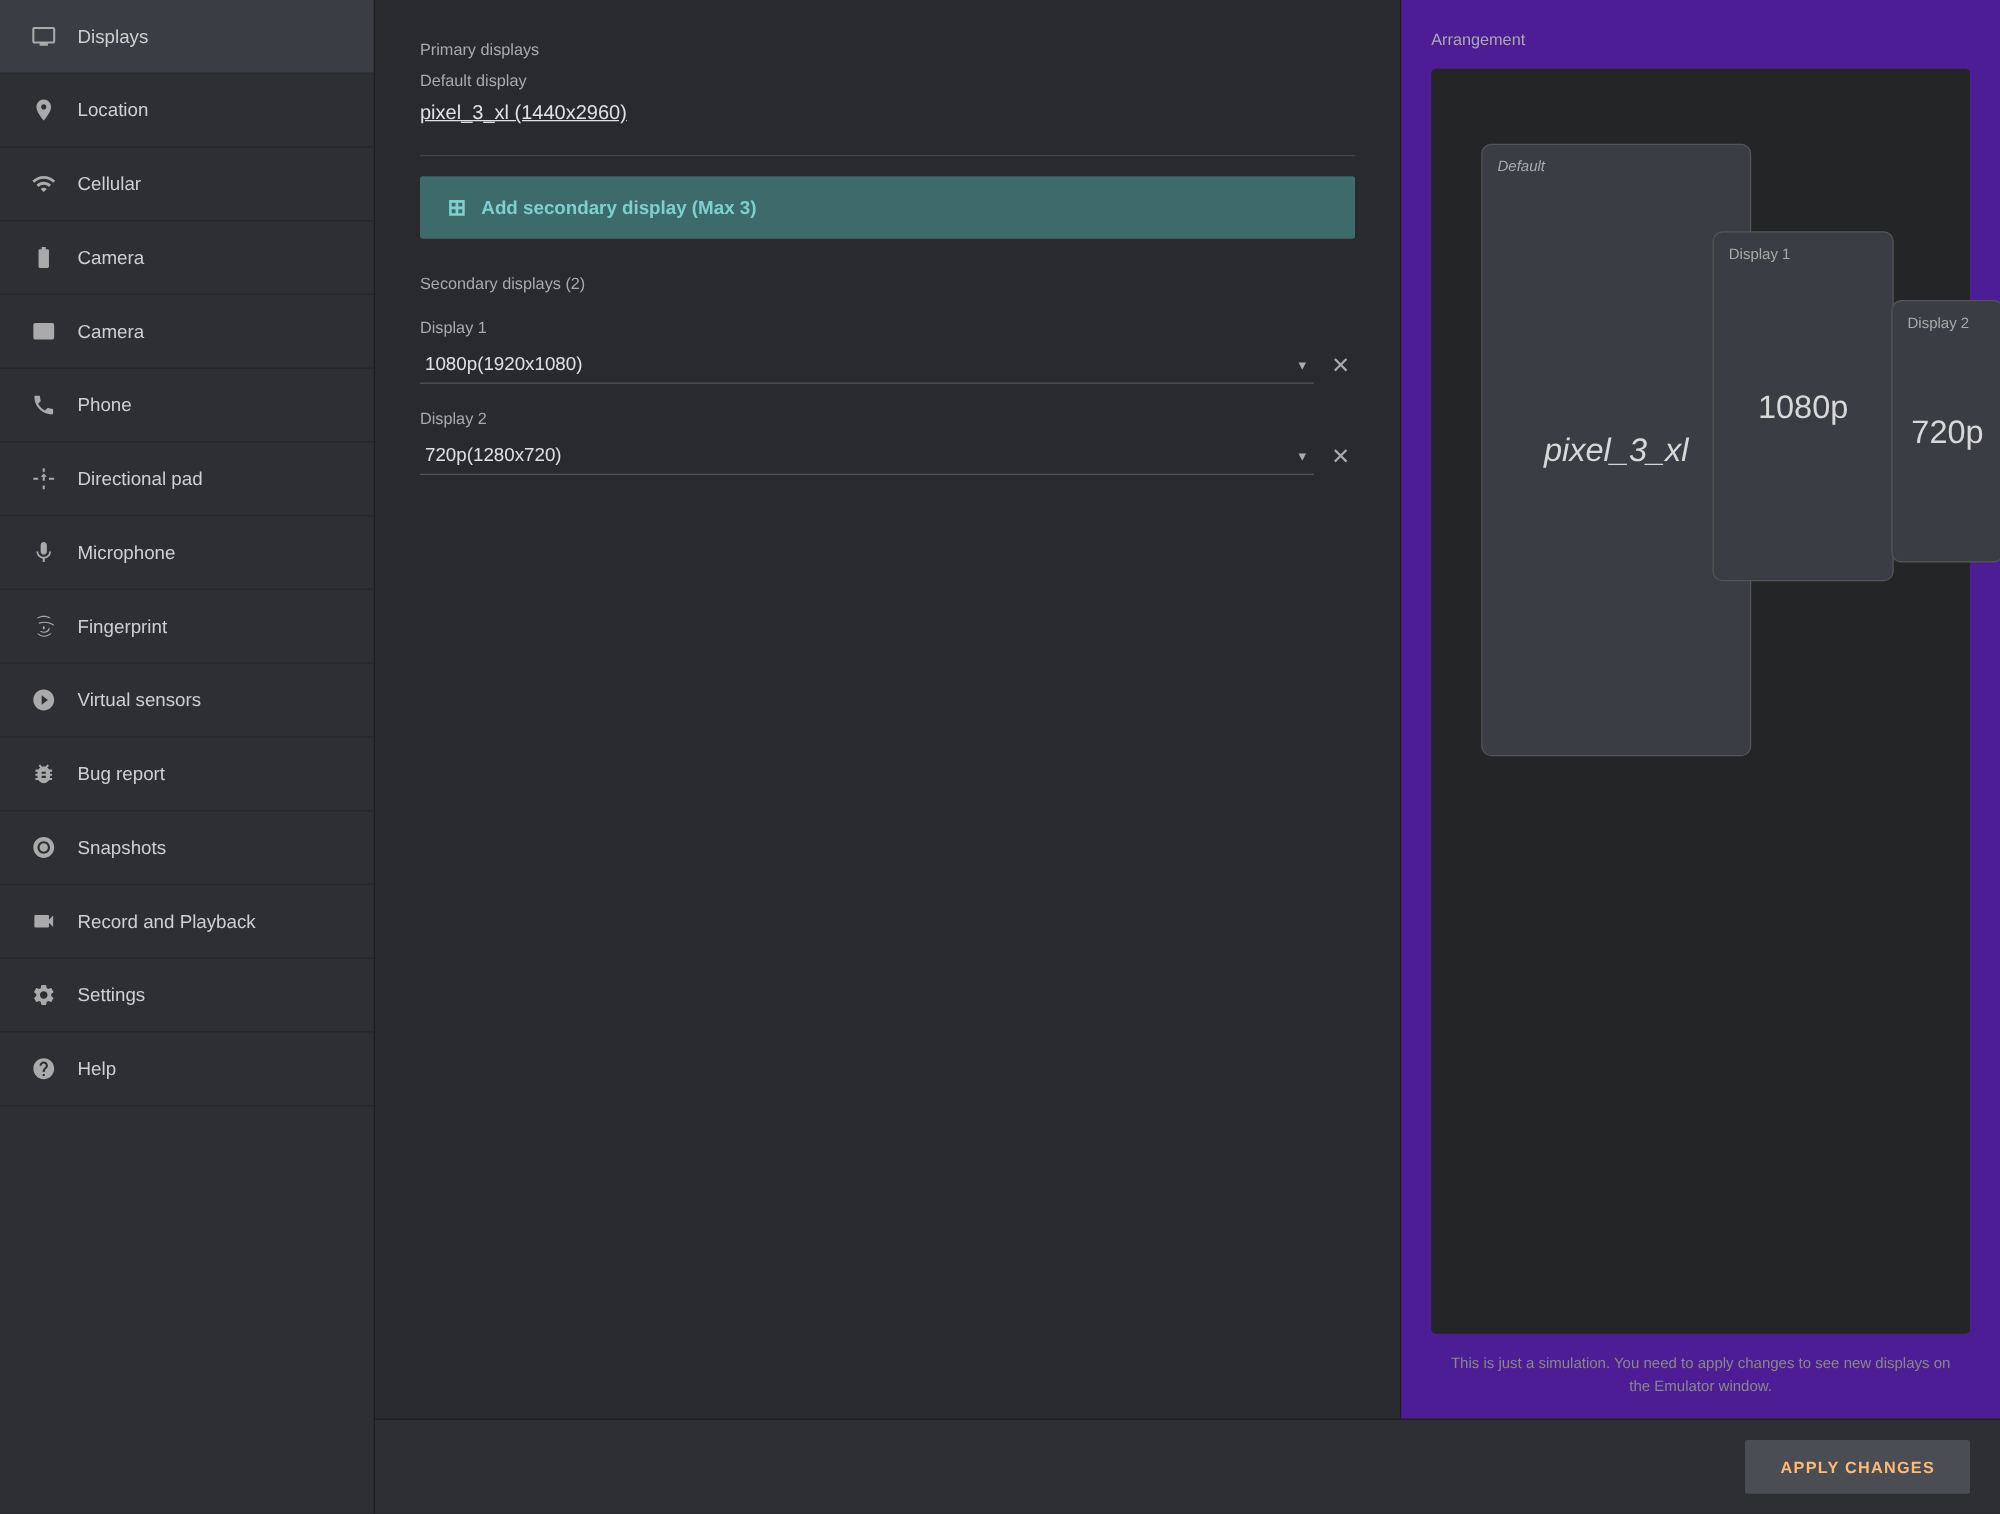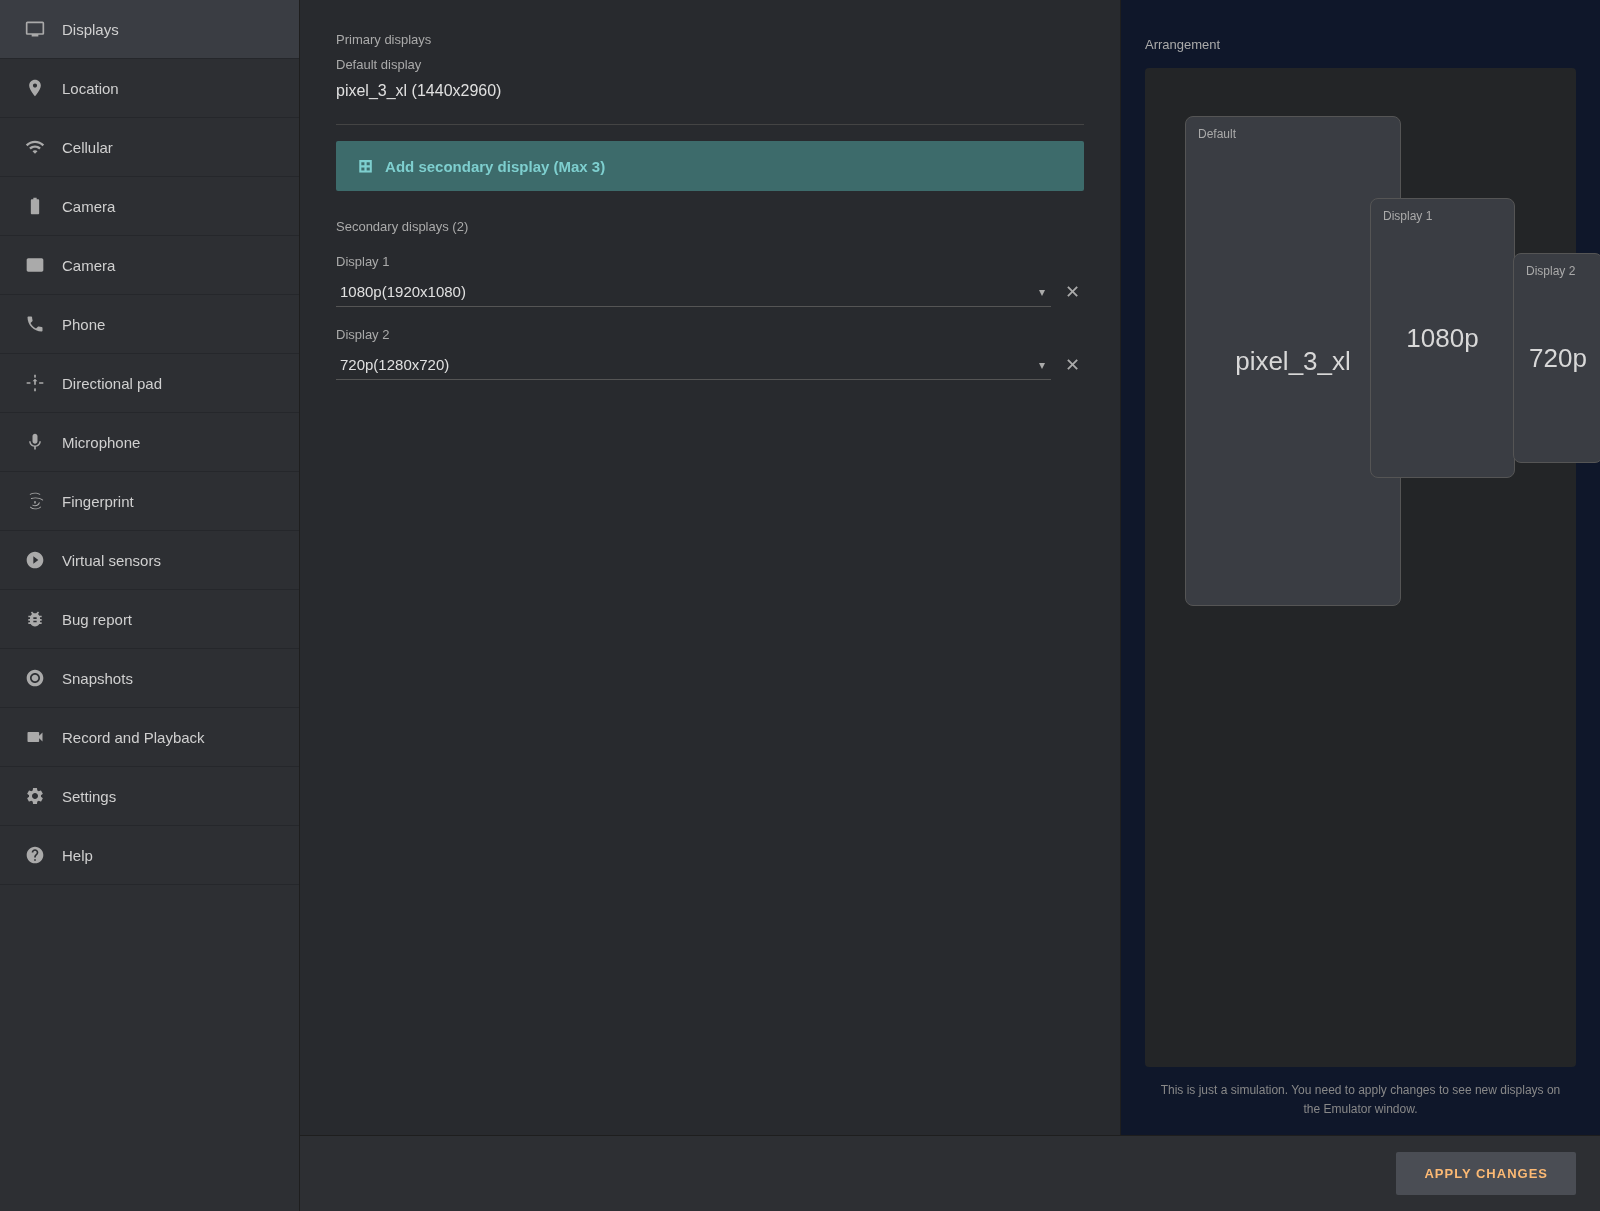--- a/index.html
+++ b/index.html
@@ -80,20 +80,21 @@
       color: #aaa;
       margin-bottom: 10px;
       font-weight: 400;
     }
 
     .display-value {
       font-size: 16px;
       color: #e0e0e0;
       margin-bottom: 8px;
       padding-bottom: 8px;
+      text-decoration: underline;
     }
 
     .divider {
       border: none;
       border-top: 1px solid #444;
       margin: 16px 0;
     }
 
     .add-secondary-btn {
       display: flex;
@@ -180,25 +181,25 @@
       padding: 4px;
       display: flex;
       align-items: center;
       justify-content: center;
     }
 
     
     .right-panel {
       width: 480px;
       min-width: 480px;
-      background: #0f172a;
+      background: #4c1d95;
       border-left: 1px solid #1e1e1e;
       display: flex;
       flex-direction: column;
-      padding: 37px 24px 16px 24px;
+      padding: 24px 24px 16px 24px;
     }
 
     .arrangement-title {
       font-size: 13px;
       color: #aaa;
       margin-bottom: 16px;
     }
 
     .arrangement-area {
       flex: 1;
@@ -233,23 +234,24 @@
 
     .display-block .block-value {
       font-size: 26px;
       color: #d8d8d8;
       font-weight: 300;
     }
 
     
     .block-default {
       left: 40px;
-      top: 48px;
+      top: 60px;
       width: 216px;
       height: 490px;
+      font-style: italic;
     }
 
     
     .block-display1 {
       left: 225px;
       top: 130px;
       width: 145px;
       height: 280px;
     }
 

